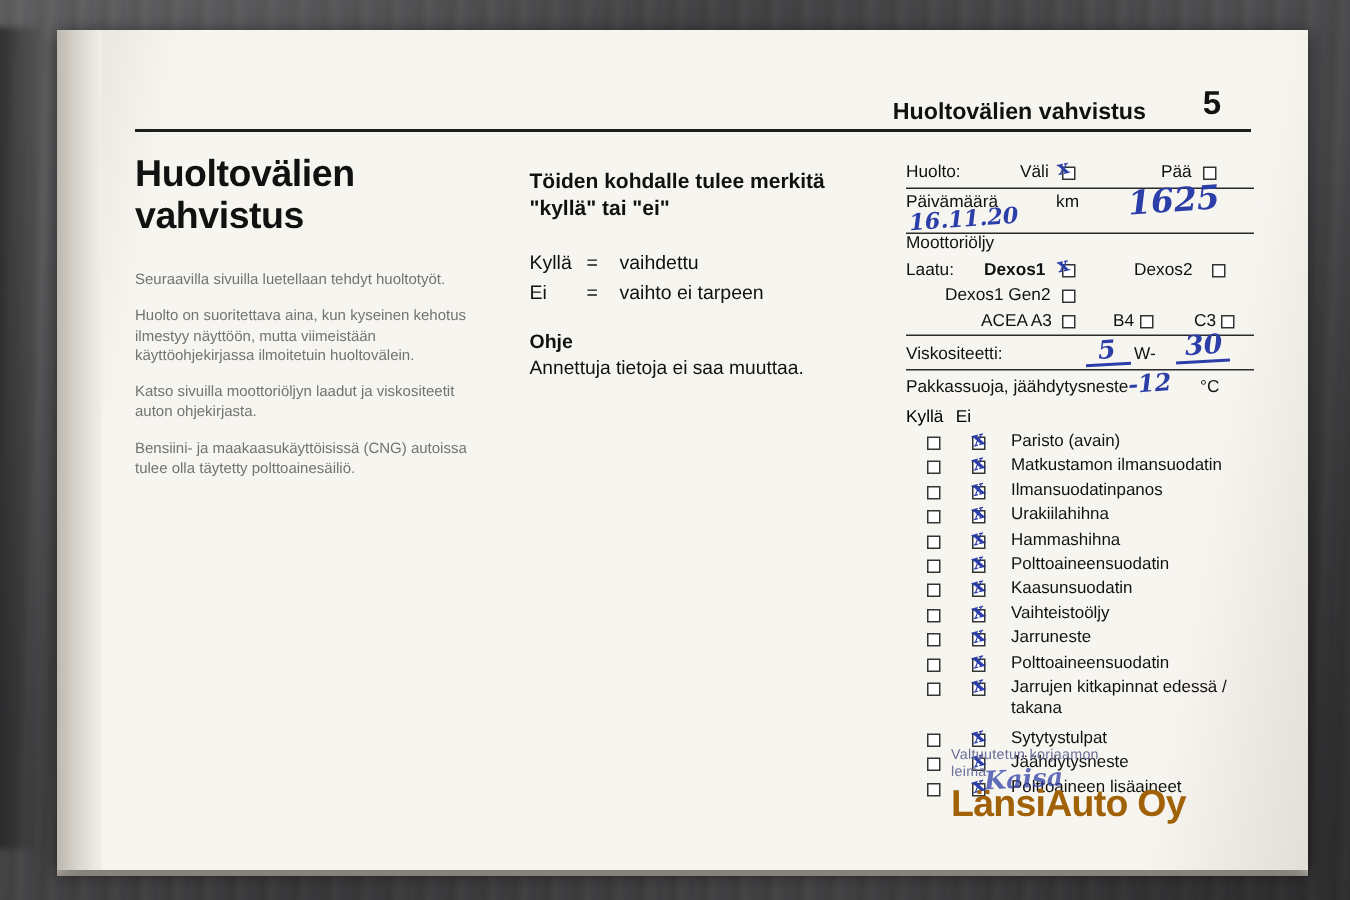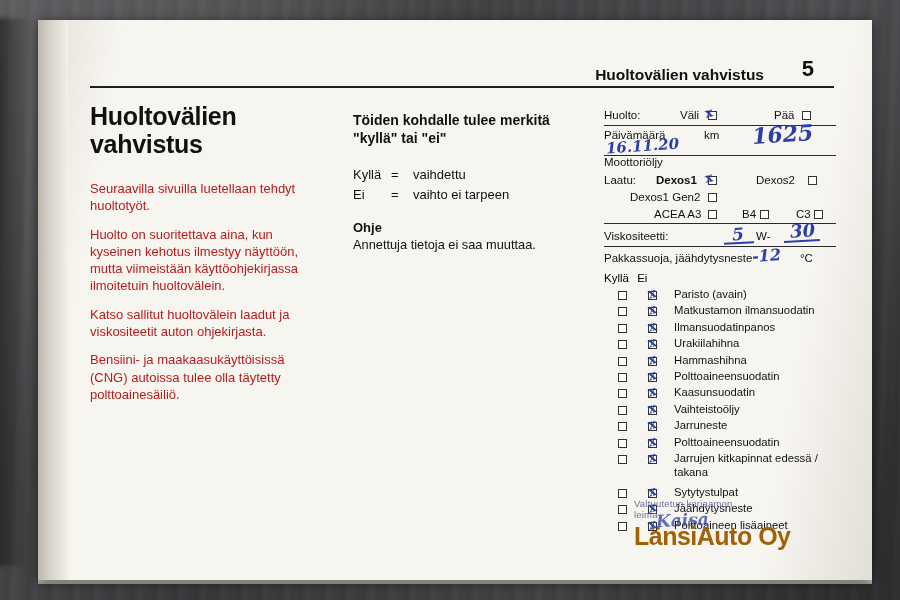--- a/index.html
+++ b/index.html
@@ -73,21 +73,21 @@
     position:absolute; right:58px; top:36px;
     font-size:22px; font-weight:bold; color:#111;
   }
 
   
   #col-left { position:absolute; left:52px; top:82px; width:232px; }
   #doc-title {
     font-size:25px; font-weight:bold; color:#111; line-height:1.12; letter-spacing:-0.3px;
   }
   #intro { margin-top:22px; }
-  #intro p { font-size:13px; color:#b91c1c; line-height:1.33; margin:0 0 11px 0; }
+  #intro p { font-size:10px; color:#737373; line-height:1.33; margin:0 0 11px 0; }
 
   
   #col-mid { position:absolute; left:315px; top:92px; width:230px; }
   #mid-title { font-size:14px; font-weight:bold; color:#111; line-height:1.25; }
   .legend { margin-top:20px; font-size:13px; color:#111; }
   .legend-row { display:flex; margin-bottom:5px; }
   .legend-row .k { width:38px; }
   .legend-row .eq { width:22px; }
   #mid-note-title { margin-top:18px; font-size:13px; font-weight:bold; color:#111; }
   #mid-note-body { margin-top:2px; font-size:12.8px; color:#111; }
@@ -176,21 +176,21 @@
       <div id="header-rule"></div>
 
       <div id="col-left">
         <div id="doc-title">
           <div>Huoltovälien</div>
           <div>vahvistus</div>
         </div>
         <div id="intro">
           <p>Seuraavilla sivuilla luetellaan tehdyt huoltotyöt.</p>
           <p>Huolto on suoritettava aina, kun kyseinen kehotus ilmestyy näyttöön, mutta viimeistään käyttöohjekirjassa ilmoitetuin huoltovälein.</p>
-          <p>Katso sallitut huoltovälein laadut ja viskositeetit auton ohjekirjasta.</p>
+          <p>Katso sivuilla moottoriöljyn laadut ja viskositeetit auton ohjekirjasta.</p>
           <p>Bensiini- ja maakaasukäyttöisissä (CNG) autoissa tulee olla täytetty polttoainesäiliö.</p>
         </div>
       </div>
 
       <div id="col-mid">
         <div id="mid-title">
           <div>Töiden kohdalle tulee merkitä</div>
           <div>"kyllä" tai "ei"</div>
         </div>
         <div class="legend">

